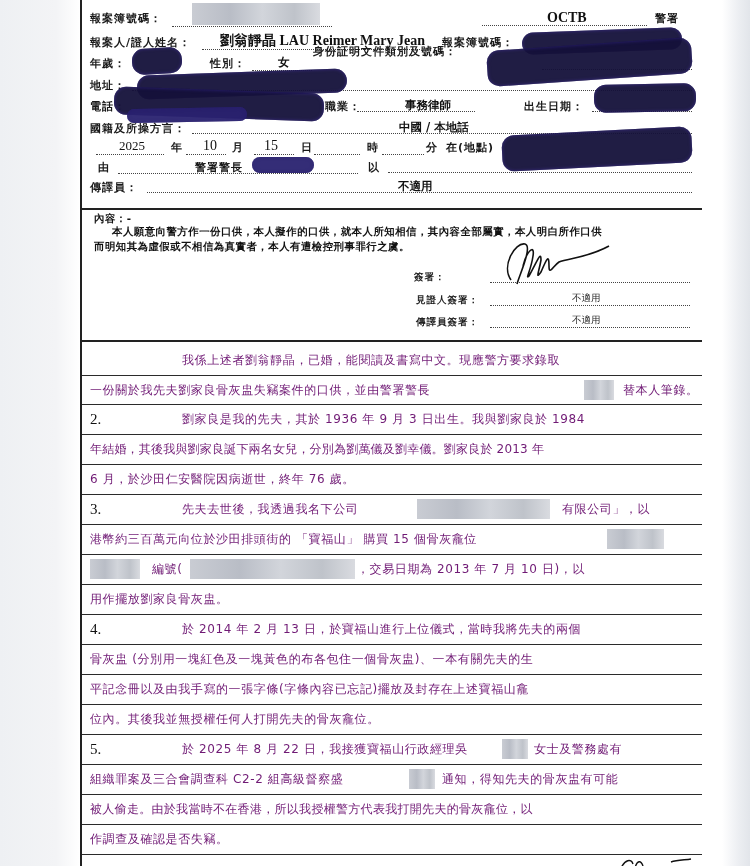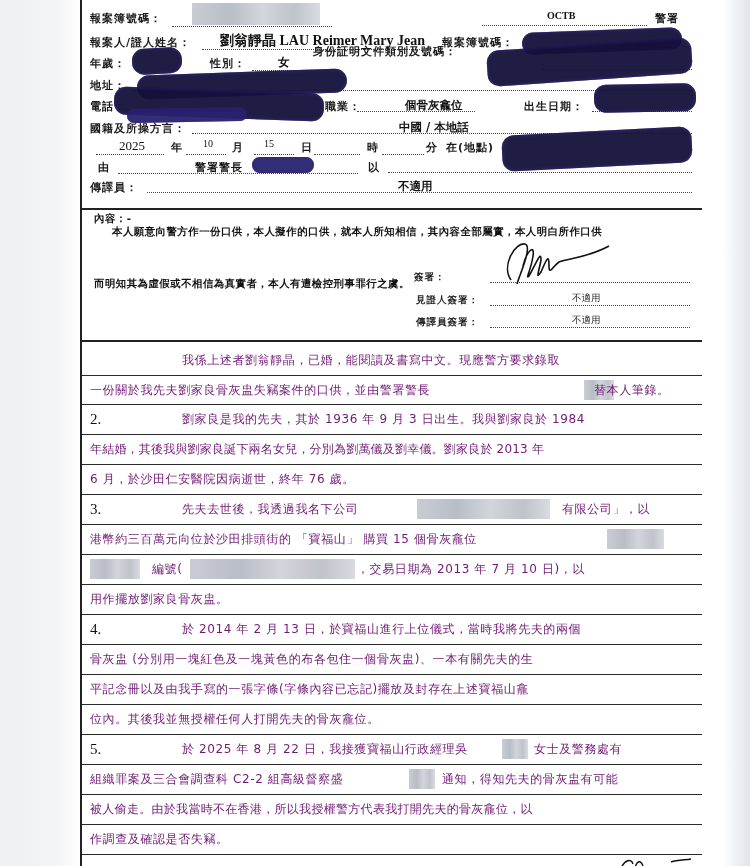--- a/index.html
+++ b/index.html
@@ -9,21 +9,21 @@
     .page-shadow-left { position: absolute; left: 0; top: 0; width: 80px; height: 866px;
       background: linear-gradient(90deg, #eef0f3 0%, #f3f4f6 70%, #ffffff 100%); }
     .page-shadow-right { position: absolute; right: 0; top: 0; width: 28px; height: 866px;
       background: linear-gradient(90deg, #ffffff 0%, #eceef2 60%, #e2e5ea 100%); }
 
     .page { position: absolute; left: 80px; top: 0; width: 642px; height: 866px; background: #fff;
       border-left: 2px solid #222; }
 
     .abs { position: absolute; white-space: nowrap; }
     .lbl { font-family: "DejaVu Sans", sans-serif; font-weight: bold; font-size: 11px; color: #1a1a1a; letter-spacing: 1px; }
-    .val { font-family: "Liberation Serif", serif; font-size: 10px; color: #111; }
+    .val { font-family: "Liberation Serif", serif; font-size: 14px; color: #111; }
     .val-cjk { font-family: "DejaVu Sans", sans-serif; font-size: 11.5px; color: #111; font-weight: bold;}
     .dotline { position: absolute; height: 0; border-bottom: 1.5px dotted #444; }
 
     .blur { position: absolute; background: linear-gradient(90deg, #c9ccd3, #b9bdc6 30%, #d2d5db 55%, #bfc3ca 80%, #d9dbe0); }
     .ink { position: absolute; background: #15113a; border-radius: 12px; opacity: 0.95;
       box-shadow: 0 0 3px 1px rgba(40,30,110,0.8) inset; }
     .ink.light { background: #2a2270; }
 
     .rule-thick { position: absolute; left: 0; width: 620px; height: 0; border-bottom: 2px solid #222; }
 
@@ -62,21 +62,21 @@
     <span class="abs val-cjk" style="left:196px; top:55px;">女</span>
     <div class="dotline" style="left:170px; top:70px; width:60px;"></div>
     <span class="abs lbl" style="left:231px; top:44px;">身份証明文件類別及號碼：</span>
     <div class="dotline" style="left:460px; top:69px; width:150px;"></div>
 
     <span class="abs lbl" style="left:8px; top:78px;">地址：</span>
     <div class="dotline" style="left:50px; top:90px; width:560px;"></div>
 
     <span class="abs lbl" style="left:8px; top:99px;">電話：</span>
     <span class="abs lbl" style="left:243px; top:99px;">職業：</span>
-    <span class="abs val-cjk" style="left:323px; top:98px;">個骨灰龕位</span>
+    <span class="abs val-cjk" style="left:323px; top:98px;">事務律師</span>
     <div class="dotline" style="left:275px; top:111px; width:118px;"></div>
     <span class="abs lbl" style="left:442px; top:99px;">出生日期：</span>
     <div class="dotline" style="left:510px; top:111px; width:100px;"></div>
 
     <span class="abs lbl" style="left:8px; top:121px;">國籍及所操方言：</span>
     <span class="abs val-cjk" style="left:317px; top:120px;">中國 / 本地話</span>
     <div class="dotline" style="left:110px; top:133px; width:500px;"></div>
 
     <span class="abs val" style="left:37px; top:138px; font-size:13px;">2025</span>
     <div class="dotline" style="left:14px; top:154px; width:68px;"></div>
@@ -112,21 +112,21 @@
     <div class="ink" style="left:512px; top:84px; width:102px; height:28px; transform:rotate(-1deg);"></div>
     <div class="ink" style="left:420px; top:131px; width:190px; height:36px; transform:rotate(-3deg);"></div>
     <div class="ink light" style="left:170px; top:157px; width:62px; height:16px; border-radius:8px;"></div>
   </div>
 
   <div class="rule-thick" style="top:208px;"></div>
 
   <div>
     <span class="decl" style="left:12px; top:212px;">內容：-</span>
     <span class="decl" style="left:30px; top:225px;">本人願意向警方作一份口供，本人擬作的口供，就本人所知相信，其內容全部屬實，本人明白所作口供</span>
-    <span class="decl" style="left:12px; top:240px;margin-top:37px;">而明知其為虛假或不相信為真實者，本人有遭檢控刑事罪行之虞。</span>
+    <span class="decl" style="left:12px; top:240px;">而明知其為虛假或不相信為真實者，本人有遭檢控刑事罪行之虞。</span>
 
     <span class="sig-lbl" style="left:332px; top:271px;">簽署：</span>
     <div class="dotline" style="left:408px; top:282px; width:200px;"></div>
     <svg class="abs" style="left:415px; top:236px;" width="120" height="52" viewBox="0 0 120 52">
       <path d="M14 44 C 4 30, 18 6, 28 8 C 36 10, 22 40, 20 48 M 26 30 C 30 14, 38 8, 36 20 C 34 34, 28 44, 32 40 C 40 26, 44 14, 44 24 C 42 36, 38 44, 44 36 C 50 22, 52 18, 52 30 C 52 40, 56 30, 62 26 C 72 22, 90 22, 112 10" fill="none" stroke="#111" stroke-width="1.6"></path>
     </svg>
 
     <span class="sig-lbl" style="left:334px; top:294px;">見證人簽署：</span>
     <span class="sig-val" style="left:490px; top:292px;">不適用</span>
     <div class="dotline" style="left:408px; top:305px; width:200px;"></div>
@@ -138,21 +138,21 @@
 
   <div class="rule-thick" style="top:340px;"></div>
 
   <div>
 
     <span class="stmt-text" style="left:100px; top:352px;">我係上述者劉翁靜晶，已婚，能閱讀及書寫中文。現應警方要求錄取</span>
     <div class="stmt-line" style="top:375px;"></div>
 
     <span class="stmt-text" style="left:8px; top:382px;">一份關於我先夫劉家良骨灰盅失竊案件的口供，並由警署警長</span>
     <div class="blur" style="left:502px; top:380px; width:30px; height:20px;"></div>
-    <span class="stmt-text" style="left:512px; top:382px;">替本人筆錄。</span>
+    <span class="stmt-text" style="left:541px; top:382px;">替本人筆錄。</span>
     <div class="stmt-line" style="top:404px;"></div>
 
     <span class="num" style="left:8px; top:411px;">2.</span>
     <span class="stmt-text" style="left:100px; top:411px;">劉家良是我的先夫，其於 1936 年 9 月 3 日出生。我與劉家良於 1984</span>
     <div class="stmt-line" style="top:434px;"></div>
 
     <span class="stmt-text" style="left:8px; top:441px; letter-spacing:0.2px;">年結婚，其後我與劉家良誕下兩名女兒，分別為劉萬儀及劉幸儀。劉家良於 2013 年</span>
     <div class="stmt-line" style="top:464px;"></div>
 
     <span class="stmt-text" style="left:8px; top:471px;">6 月，於沙田仁安醫院因病逝世，終年 76 歲。</span>

